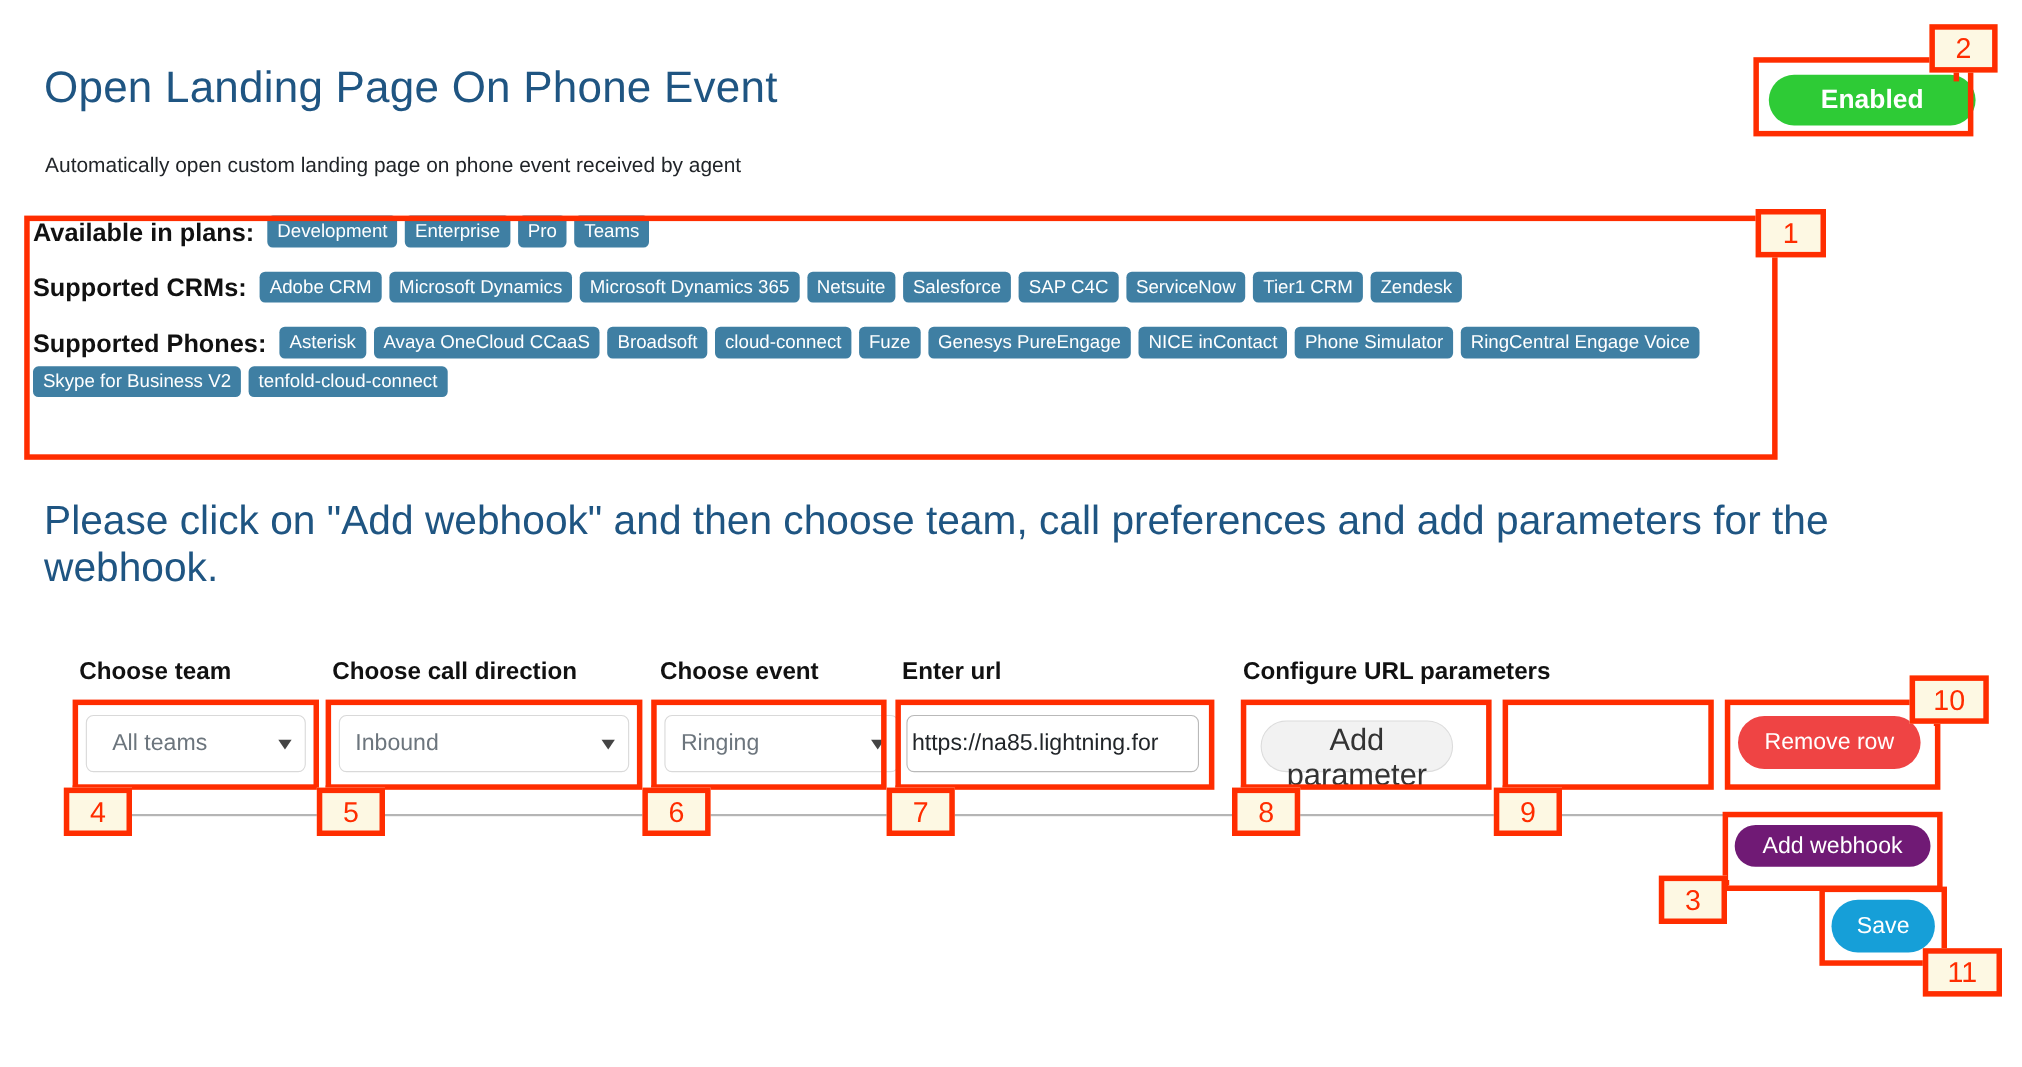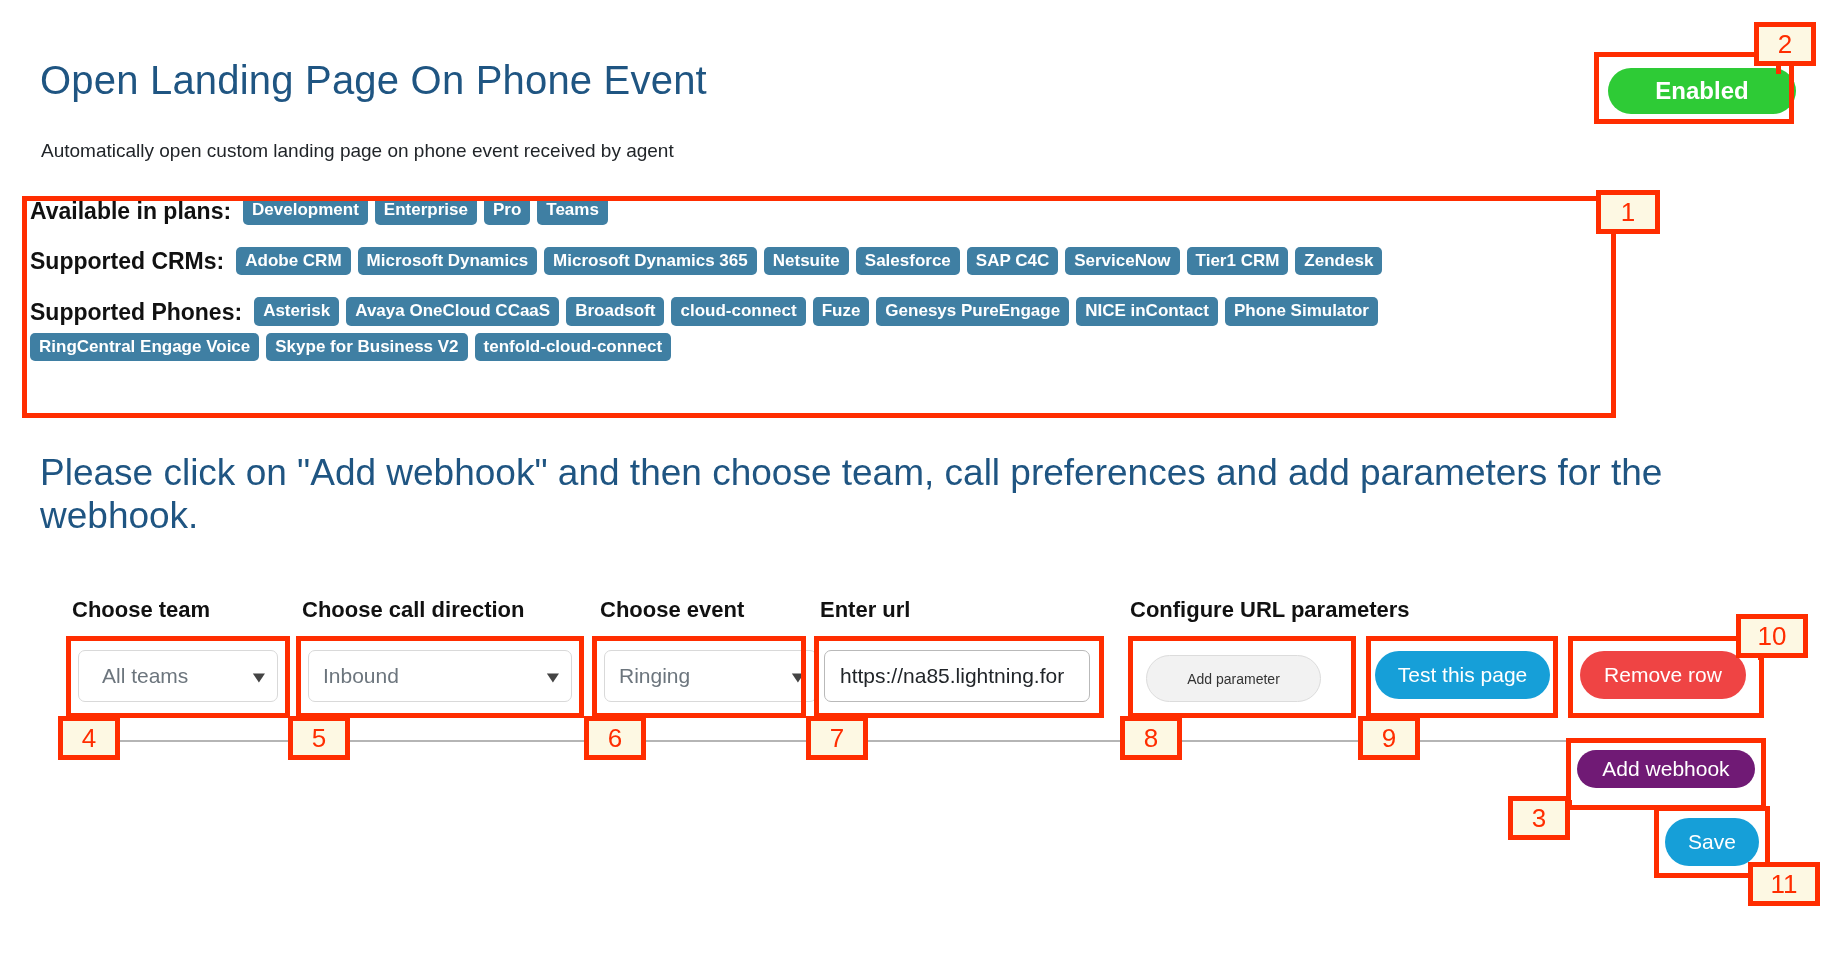--- a/index.html
+++ b/index.html
@@ -75,21 +75,21 @@
     font-weight: bold;
     color: #111;
     margin-right: 5px;
     white-space: nowrap;
   }
   .badge {
     display: inline-block;
     background: #3f7fa3;
     color: #ffffff;
     font-size: 17px;
-    font-weight: 700;
+    font-weight: 400;
     padding: 4px 9px 5px 9px;
     border-radius: 5px;
     white-space: nowrap;
     line-height: 1.15;
   }
 
   
   #instruction {
     position: absolute;
     left: 40px;
@@ -142,36 +142,36 @@
     top: 650px;
     left: 824px;
     width: 266px;
     height: 52px;
     border: 1px solid #b9b9b9;
     border-radius: 7px;
     background: #ffffff;
     color: #212529;
     font-family: "Liberation Sans", sans-serif;
     font-size: 21px;
-    padding: 0 15px;
+    padding: 0 4px;
     outline: none;
   }
 
   #add-parameter-button {
     position: absolute;
     top: 655px;
     left: 1146px;
     width: 175px;
     height: 47px;
     border: 1px solid #dcdcdc;
     border-radius: 24px;
     background: #f2f2f2;
     color: #333;
     font-family: "Liberation Sans", sans-serif;
-    font-size: 14px;
+    font-size: 28px;
     cursor: pointer;
   }
 
   .pill-btn {
     position: absolute;
     border: none;
     border-radius: 25px;
     color: #ffffff;
     font-family: "Liberation Sans", sans-serif;
     font-size: 21px;
@@ -284,21 +284,20 @@
 
   <div class="field-select" style="left:604px; width:213px;">
     <span>Ringing</span>
     <span class="chev">▾</span>
   </div>
 
   <input id="url-input" type="text" value="https://na85.lightning.for" style="">
 
   <button id="add-parameter-button">Add parameter</button>
 
-  <button class="pill-btn" id="test-page-button">Test this page</button>
   <button class="pill-btn" id="remove-row-button">Remove row</button>
   <button class="pill-btn" id="add-webhook-button">Add webhook</button>
   <button class="pill-btn" id="save-button">Save</button>
 
   <div id="form-divider"></div>
 
 </div>
 
 <div id="annotations">
 

